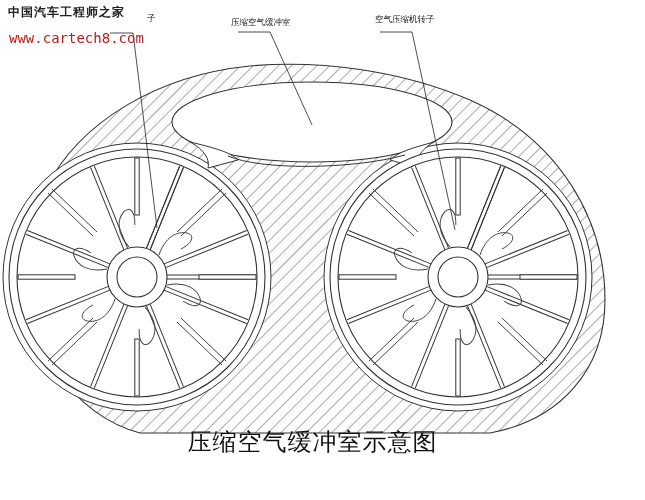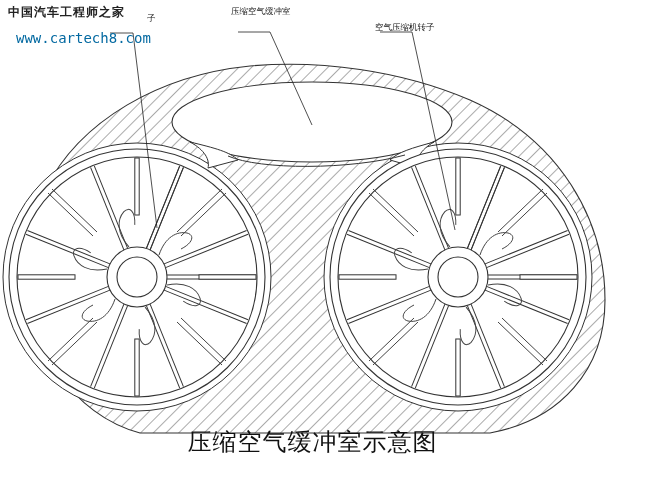--- a/index.html
+++ b/index.html
@@ -1,26 +1,26 @@
 <!DOCTYPE html>
 <html><head>
 <meta charset="utf-8">
 <style>
   html, body { margin: 0; padding: 0; background: #ffffff; }
   body { width: 645px; height: 500px; position: relative; overflow: hidden;
          font-family: "DejaVu Sans", sans-serif; }
   #diagram { position: absolute; left: 0; top: 0; width: 645px; height: 500px; }
   .watermark-cn { position: absolute; left: 8px; top: 4px; font-family: "DejaVu Serif", serif;
                   font-weight: bold; font-size: 12px; color: #222; letter-spacing: 1px; white-space: nowrap; }
-  .watermark-url { position: absolute; left: 16px; top: 30px; font-family: "DejaVu Sans Mono", monospace;
-                   font-size: 14px; color: #0369a1; white-space: nowrap; }
+  .watermark-url { position: absolute; left: 9px; top: 30px; font-family: "DejaVu Sans Mono", monospace;
+                   font-size: 14px; color: #b91c1c; white-space: nowrap; }
   .label-small { position: absolute; font-size: 8.5px; color: #111; white-space: nowrap; }
   .label-left-tail { left: 147px; top: 13px; }
-  .label-chamber { left: 231px; top: 6px; }
-  .label-rotor { left: 375px; top: 14px; margin-top: 8px; }
+  .label-chamber { left: 231px; top: 17px; }
+  .label-rotor { left: 375px; top: 14px; }
   .caption { position: absolute; left: 0; width: 625px; top: 426px; text-align: center;
              font-family: Liberation Sans, sans-serif; font-size: 24px; color: #111; letter-spacing: 1px; }
 </style>
 </head>
 <body>
 
 <svg id="diagram" width="645" height="500" viewBox="0 0 645 500" xmlns="http://www.w3.org/2000/svg">
   <defs>
     <pattern id="hatch" patternUnits="userSpaceOnUse" width="9" height="9" patternTransform="rotate(45)">
       <line x1="0" y1="0" x2="0" y2="9" stroke="#444" stroke-width="0.9"></line>

